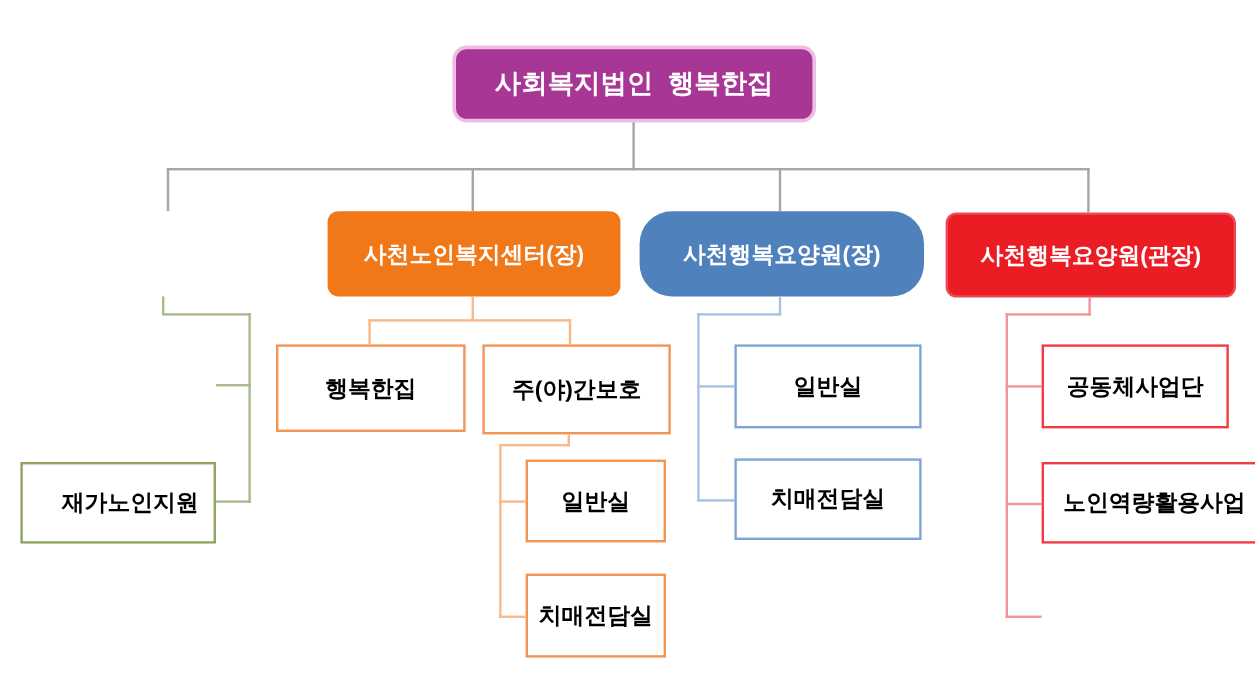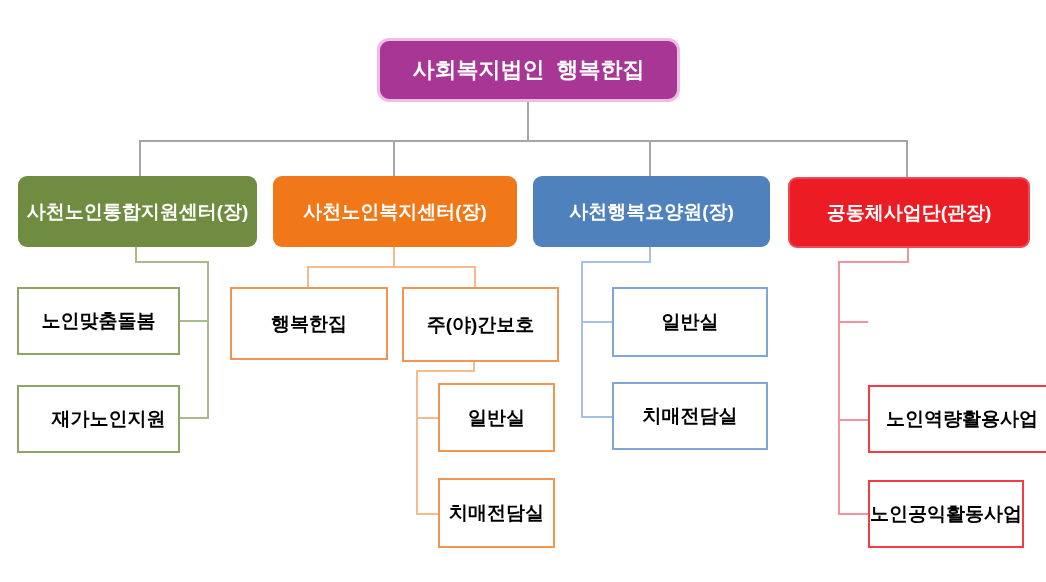--- a/index.html
+++ b/index.html
@@ -9,21 +9,21 @@
   
   .node{position:absolute;display:flex;align-items:center;justify-content:center;
         box-sizing:border-box;text-align:right;font-weight:bold;white-space:pre;}
 
   .root{background:var(--root_fill);border:3px solid var(--root_border);
         border-radius:12px;color:var(--text_on_fill);font-size:22px;}
 
   .branch{border-radius:9px;color:var(--text_on_fill);font-size:19px;}
   .branch.green{background:var(--green_fill);}
   .branch.orange{background:var(--orange_fill);}
-  .branch.blue{background:var(--blue_fill);}
+  .branch.blue{background:var(--blue_fill);border-radius:27px;}
   .branch.red{background:var(--red_fill);border:2px solid var(--red_border);}
 
   .child{background:#ffffff;color:var(--text_dark);font-size:19px;}
   .child.green{border:2px solid var(--green_child_border);}
   .child.orange{border:2px solid var(--orange_child_border);}
   .child.blue{border:2px solid var(--blue_child_border);}
   .child.red{border:2px solid var(--red_child_border);}
 
   
   .ln{position:absolute;}
@@ -40,32 +40,30 @@
 
   <div class="node root" style="left:377px;top:38px;width:303px;height:64px;">사회복지법인  행복한집</div>
 
   <div class="ln gray" style="left:527px;top:102px;width:2px;height:40px;"></div>
   <div class="ln gray" style="left:139px;top:140px;width:769px;height:2px;"></div>
   <div class="ln gray" style="left:139px;top:140px;width:2px;height:36px;"></div>
   <div class="ln gray" style="left:393px;top:140px;width:2px;height:36px;"></div>
   <div class="ln gray" style="left:649px;top:140px;width:2px;height:36px;"></div>
   <div class="ln gray" style="left:906px;top:140px;width:2px;height:37px;"></div>
 
-  <div class="node branch green" style="left:18px;top:176px;width:239px;height:71px;">사천노인통합지원센터(장)</div>
   <div class="node branch orange" style="left:273px;top:176px;width:244px;height:71px;">사천노인복지센터(장)</div>
   <div class="node branch blue" style="left:533px;top:176px;width:237px;height:71px;">사천행복요양원(장)</div>
-  <div class="node branch red" style="left:788px;top:177px;width:242px;height:71px;">공동체사업단(관장)</div>
+  <div class="node branch red" style="left:788px;top:177px;width:242px;height:71px;">사천행복요양원(관장)</div>
 
   <div class="ln green" style="left:135px;top:247px;width:2px;height:15px;"></div>
   <div class="ln green" style="left:135px;top:261px;width:74px;height:2px;"></div>
   <div class="ln green" style="left:207px;top:261px;width:2px;height:158px;"></div>
   <div class="ln green" style="left:180px;top:320px;width:29px;height:2px;"></div>
   <div class="ln green" style="left:180px;top:417px;width:29px;height:2px;"></div>
 
-  <div class="node child green" style="left:17px;top:287px;width:163px;height:68px;">노인맞춤돌봄</div>
   <div class="node child green" style="left:17px;top:385px;width:163px;height:68px;padding-left:20px;">재가노인지원</div>
 
   <div class="ln orange" style="left:393px;top:247px;width:2px;height:21px;"></div>
   <div class="ln orange" style="left:307px;top:266px;width:169px;height:2px;"></div>
   <div class="ln orange" style="left:307px;top:266px;width:2px;height:21px;"></div>
   <div class="ln orange" style="left:474px;top:266px;width:2px;height:21px;"></div>
 
   <div class="node child orange" style="left:230px;top:287px;width:158px;height:73px;">행복한집</div>
   <div class="node child orange" style="left:402px;top:287px;width:157px;height:75px;">주(야)간보호</div>
 
@@ -87,16 +85,16 @@
   <div class="node child blue" style="left:612px;top:287px;width:156px;height:70px;">일반실</div>
   <div class="node child blue" style="left:612px;top:382px;width:156px;height:68px;">치매전담실</div>
 
   <div class="ln red" style="left:907px;top:248px;width:2px;height:15px;"></div>
   <div class="ln red" style="left:838px;top:261px;width:71px;height:2px;"></div>
   <div class="ln red" style="left:838px;top:261px;width:2px;height:254px;"></div>
   <div class="ln red" style="left:838px;top:321px;width:30px;height:2px;"></div>
   <div class="ln red" style="left:838px;top:419px;width:30px;height:2px;"></div>
   <div class="ln red" style="left:838px;top:513px;width:30px;height:2px;"></div>
 
+  <div class="node child red" style="left:868px;top:287px;width:156px;height:70px;">공동체사업단</div>
   <div class="node child red" style="left:868px;top:385px;width:188px;height:68px;">노인역량활용사업</div>
-  <div class="node child red" style="left:868px;top:480px;width:156px;height:68px;">노인공익활동사업</div>
 
 </div>
 
 </body></html>

